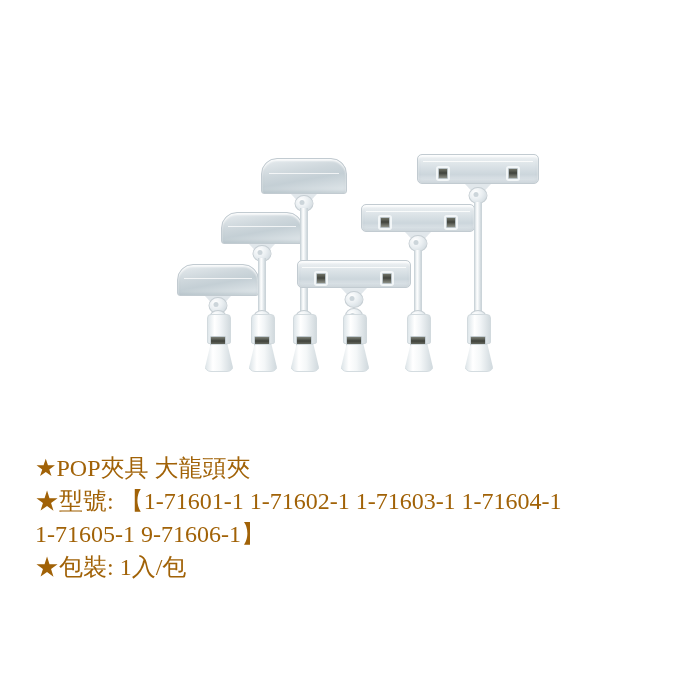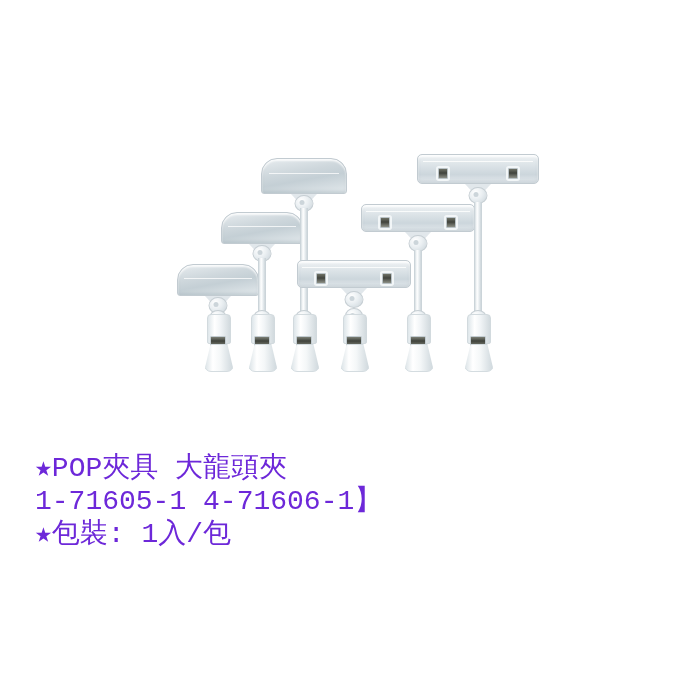--- a/index.html
+++ b/index.html
@@ -216,24 +216,24 @@
     border: 1px solid #c3ccd1;
     border-radius: 1px;
   }
 
   
   .specs {
     position: absolute;
     left: 35px;
     top: 452px;
     width: 660px;
-    color: #6d28d9;
-    font-size: 28px;
+    color: #a16207;
+    font-size: 24px;
     line-height: 33px;
-    font-family: Liberation Mono, monospace;
+    font-family: Liberation Serif, serif;
     white-space: nowrap;
   }
   .spec-line {
     display: block;
     height: 33px;
   }
 </style>
 </head>
 <body>
 
@@ -336,17 +336,18 @@
         <div class="clamp-upper" style="height:28px;"></div>
         <div class="clamp-band" style="bottom:24px;"></div>
         <div class="clamp-jaw"></div>
       </div>
     </div>
 
   </div>
 
   <div class="specs">
     <span class="spec-line">★POP夾具 大龍頭夾</span>
-    <span class="spec-line">1-71605-1 4-71606-1】</span>
+    <span class="spec-line">★型號: 【1-71601-1 1-71602-1 1-71603-1 1-71604-1</span>
+    <span class="spec-line">1-71605-1 9-71606-1】</span>
     <span class="spec-line">★包裝: 1入/包</span>
   </div>
 
 </div>
 
 </body></html>

